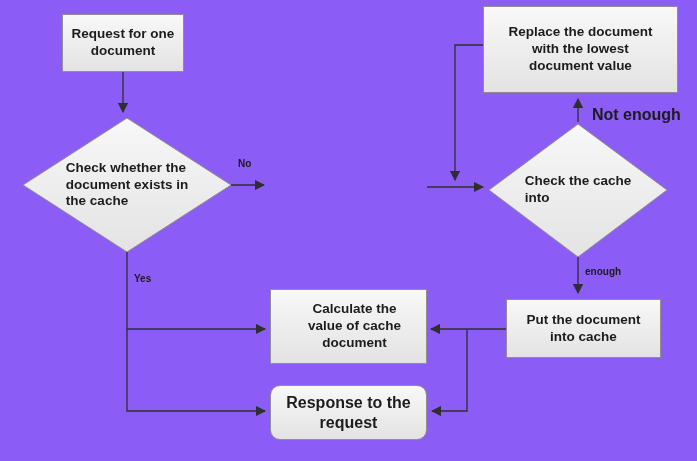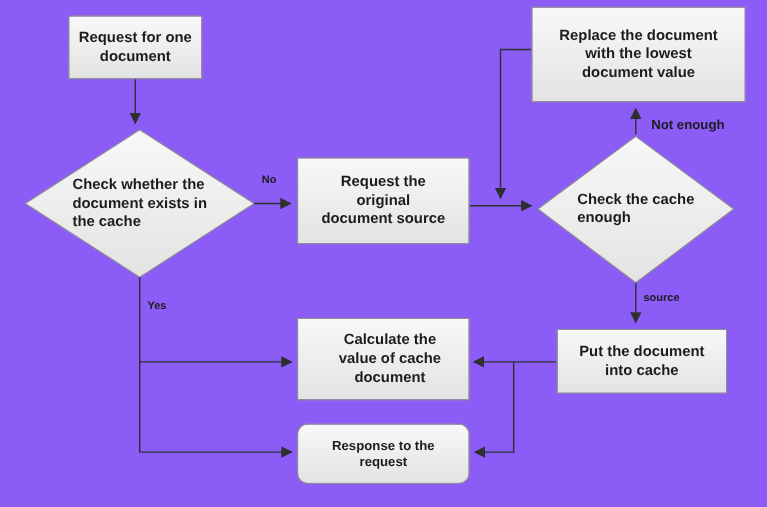--- a/index.html
+++ b/index.html
@@ -41,21 +41,21 @@
     text-align: left;
     font-size: 13.5px;
     line-height: 1.25;
     white-space: pre-line;
   }
   .edge-label {
     position: absolute;
     font-size: 10px;
     white-space: nowrap;
   }
-  .small-text { font-size: 12px; }
+  .small-text { font-size: 16px; }
 </style>
 </head>
 <body>
 
 <div class="canvas">
 
   <svg class="layer-svg" viewBox="0 0 697 461">
     <defs>
       <marker id="arrow" viewBox="0 0 9 9" refX="8" refY="4.5" markerWidth="8" markerHeight="8" orient="auto-start-reverse">
         <path d="M0,0 L9,4.5 L0,9 z" fill="#2f2f2f"></path>
@@ -89,46 +89,43 @@
 
       <path d="M127,329 L127,411 L265,411" marker-end="url(#arrow)"></path>
 
       <path d="M467,329 L467,411 L432,411" marker-end="url(#arrow)"></path>
     </g>
   </svg>
 
   <div class="node" style="left:62px; top:14px; width:122px; height:58px;">Request for one
 document</div>
 
-  <div class="node" style="left:270px; top:143px; width:157px; height:79px;">Request the
-original
-document source</div>
 
   <div class="node" style="left:483px; top:6px; width:195px; height:87px;">Replace the document
 with the lowest
 document value</div>
 
   <div class="node" style="left:506px; top:299px; width:155px; height:59px;">Put the document
 into cache</div>
 
   <div class="node" style="left:270px; top:289px; width:157px; height:75px;padding-left:16px;">Calculate the
 value of cache
 document</div>
 
   <div class="node small-text" style="left:270px; top:385px; width:157px; height:55px;border-radius:10px;">Response to the
 request</div>
 
   <div class="diamond-label" style="left:42px; top:150px; width:170px; height:70px;">Check whether the
 document exists in
 the cache</div>
 
   <div class="diamond-label" style="left:508px; top:166px; width:140px; height:48px;">Check  the cache
-enough</div>
+into</div>
 
   <div class="edge-label" style="left:238px; top:158px;">No</div>
 
   <div class="edge-label" style="left:134px; top:273px;">Yes</div>
 
   <div class="edge-label small-text" style="left:592px; top:106px;">Not enough</div>
 
-  <div class="edge-label" style="left:585px; top:266px;">source</div>
+  <div class="edge-label" style="left:585px; top:266px;">enough</div>
 
 </div>
 
 </body></html>

